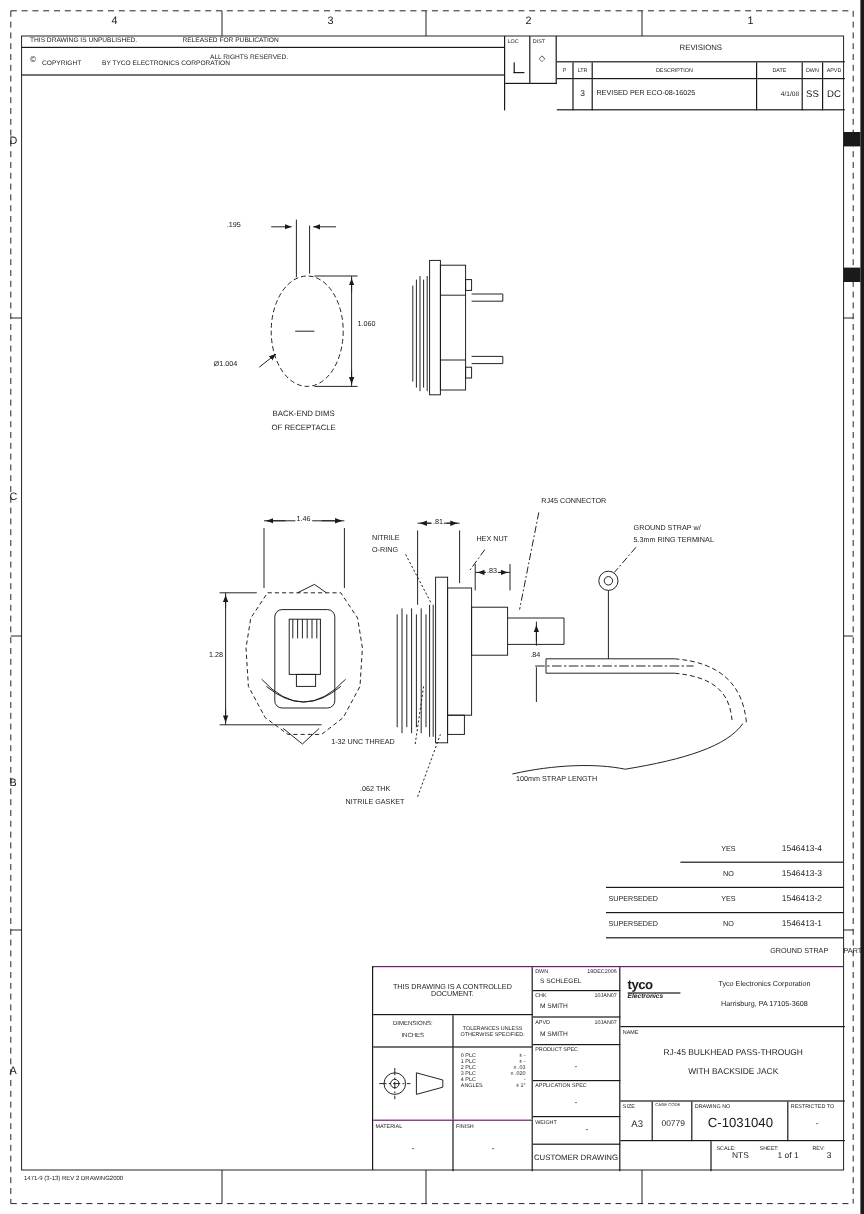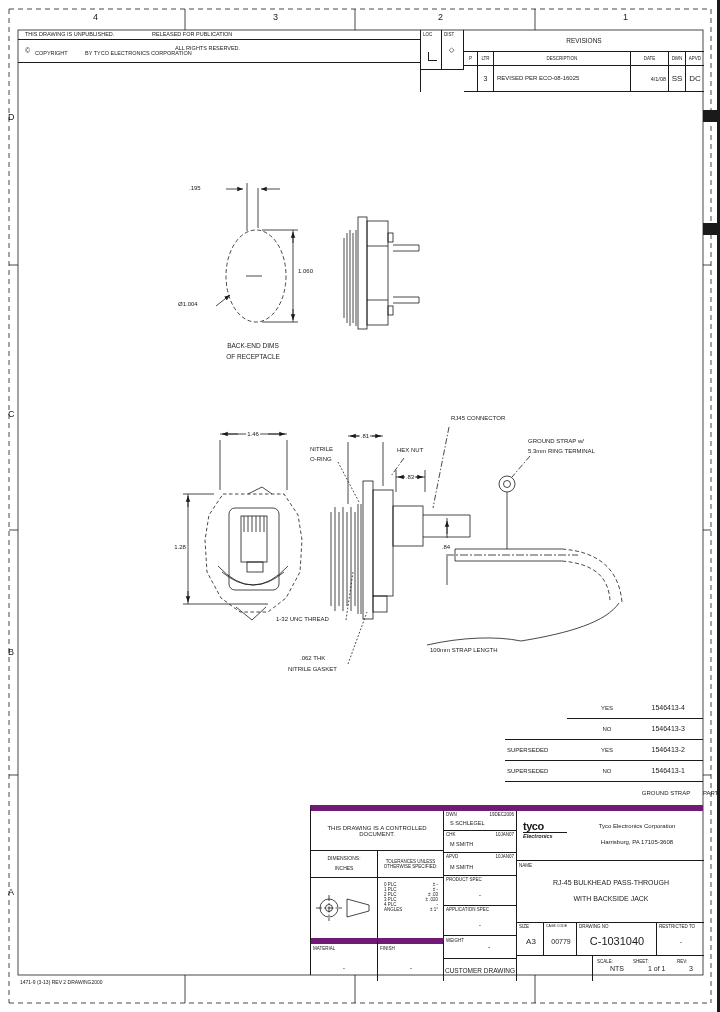--- a/index.html
+++ b/index.html
@@ -6,21 +6,21 @@
   #sheet{position:relative;width:720px;height:1012px;background:#ffffff;
          font-family:"Liberation Sans",sans-serif;color:#1a1a1a;overflow:hidden;}
   svg{position:absolute;left:0;top:0;}
   .lbl{position:absolute;font-size:6px;line-height:1.15;white-space:nowrap;color:#1a1a1a;}
   .cc{transform:translate(-50%,-50%);}
   .cx{transform:translateX(-50%);}
   .bg{background:#fff;padding:0 1px;}
   .zone{position:absolute;font-size:9px;color:#1a1a1a;}
   .cell{position:absolute;box-sizing:border-box;}
   .bb{border-bottom:1px solid #1a1a1a;} .br{border-right:1px solid #1a1a1a;}
-  .bt{border-top:6px solid #701a75;} .bl{border-left:1px solid #1a1a1a;}
+  .bt{border-top:1px solid #701a75;} .bl{border-left:1px solid #1a1a1a;}
   .t4{font-size:4.5px;} .t5{font-size:5px;} .t55{font-size:5.5px;} .t6{font-size:6px;}
   .t65{font-size:6.5px;} .t7{font-size:7px;} .t8{font-size:8px;} .t11{font-size:11px;}
   .ctr{display:flex;align-items:center;justify-content:center;text-align:center;}
   .corner-mark{position:absolute;left:7px;top:22px;width:8px;height:8px;
                border-left:1px solid #1a1a1a;border-bottom:1px solid #1a1a1a;}
   .logo-t{font-weight:bold;font-size:11px;letter-spacing:-.5px;line-height:1;}
   .logo-e{font-style:italic;font-weight:bold;font-size:5.5px;border-top:1px solid #1a1a1a;line-height:1.3;}
 </style>
 </head>
 <body>

